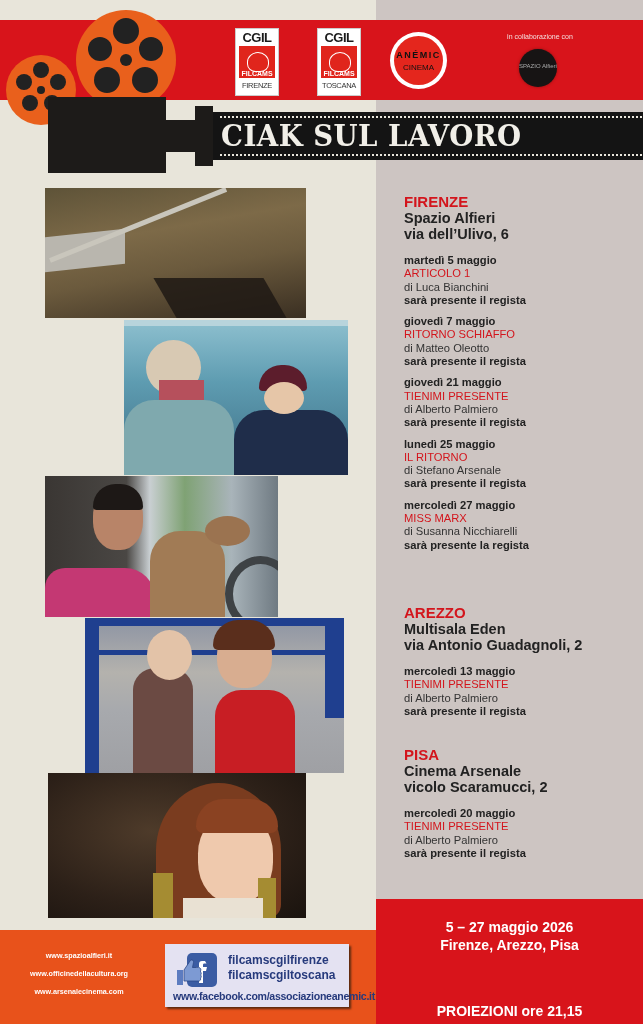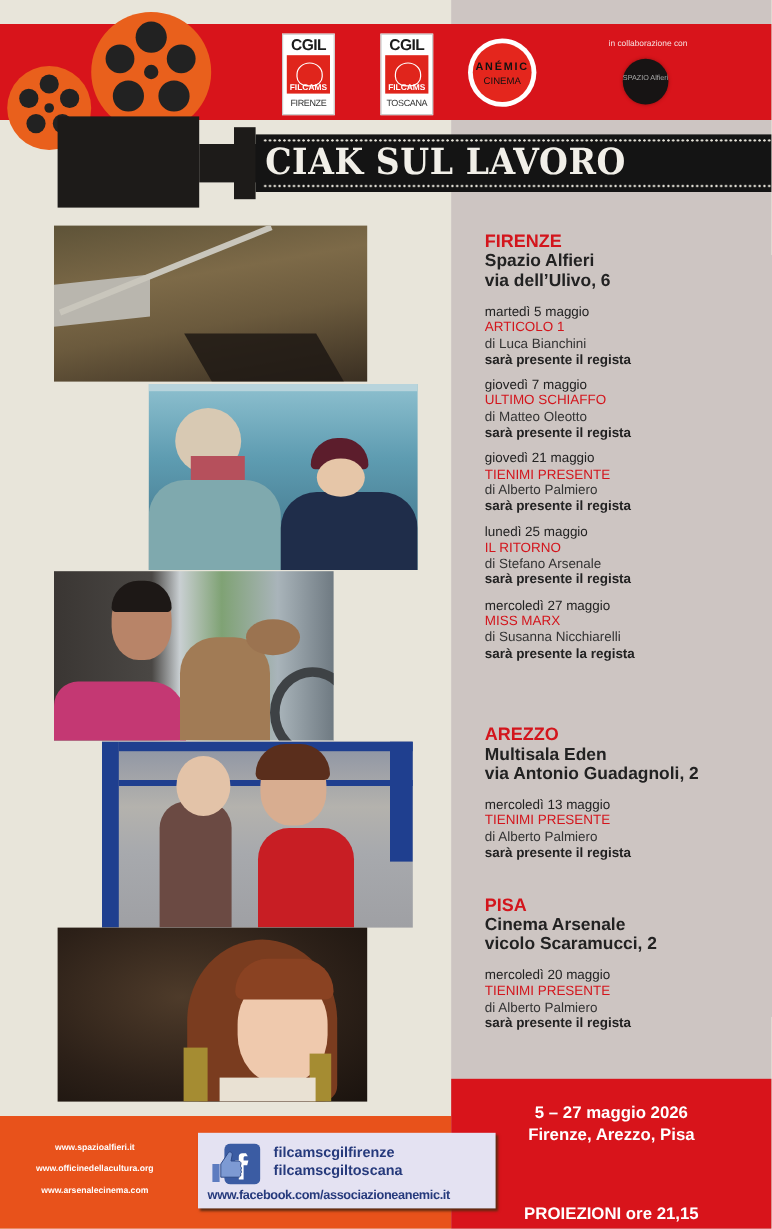--- a/index.html
+++ b/index.html
@@ -32,29 +32,29 @@
   .collab{left:490px;top:33px;width:100px;text-align:center;color:#f5dede;font-size:7px;}
   .spazio{left:519px;top:49px;width:38px;height:38px;border-radius:50%;background:#171414;box-shadow:0 0 3px #8a1010;}
   .spazio span{position:absolute;left:0;top:14px;width:38px;text-align:center;color:#aaa;font-size:6px;}
   
   .photo{overflow:hidden;}
   
   .info{left:404px;color:#1e1e1e;}
   .city-name{color:#d3151c;font-weight:bold;font-size:15px;line-height:16px;}
   .venue{font-weight:bold;font-size:14.5px;line-height:16px;color:#222;}
   .event{margin-top:8px;font-size:11.2px;line-height:13.3px;}
-  .event .date{font-weight:normal;color:#222;}
+  .event .date{font-weight:bold;color:#222;}
   .event .film{font-weight:normal;color:#d3151c;}
   .event .dir{color:#333;}
   .event .note{font-weight:bold;color:#222;}
   
   .orange{left:0;top:930px;width:376px;height:94px;background:#e8521b;}
   .red-right{left:376px;top:899px;width:267px;height:125px;background:#d8141b;}
   .links{left:10px;top:947px;width:138px;text-align:center;color:#fff;font-weight:bold;font-size:7.2px;line-height:18px;}
-  .fbbox{left:165px;top:944px;width:248px;height:63px;background:#e4e2f2;box-shadow:2px 2px 2px #5a2a10;}
+  .fbbox{left:165px;top:944px;width:184px;height:63px;background:#e4e2f2;box-shadow:2px 2px 2px #5a2a10;}
   .fbicon{left:10px;top:9px;width:42px;height:34px;}
   .fbbox .h{position:absolute;left:63px;font-weight:bold;font-size:12px;color:#263a7c;}
   .fbbox .url{position:absolute;left:8px;top:46px;font-size:10.6px;color:#263a7c;font-weight:bold;letter-spacing:-0.3px;}
   .promo{left:376px;width:267px;text-align:center;color:#fff;font-weight:bold;font-size:14px;line-height:17px;}
 </style>
 </head>
 <body>
 
 <div class="abs bg-right"></div>
 <div class="abs red-band"></div>
@@ -159,21 +159,21 @@
   <div class="venue">via dell’Ulivo, 6</div>
   <div style="height:4px"></div>
   <div class="event">
     <div class="date">martedì 5 maggio</div>
     <div class="film">ARTICOLO 1</div>
     <div class="dir">di Luca Bianchini</div>
     <div class="note">sarà presente il regista</div>
   </div>
   <div class="event">
     <div class="date">giovedì 7 maggio</div>
-    <div class="film">ULTIMO SCHIAFFO</div>
+    <div class="film">RITORNO SCHIAFFO</div>
     <div class="dir">di Matteo Oleotto</div>
     <div class="note">sarà presente il regista</div>
   </div>
   <div class="event">
     <div class="date">giovedì 21 maggio</div>
     <div class="film">TIENIMI PRESENTE</div>
     <div class="dir">di Alberto Palmiero</div>
     <div class="note">sarà presente il regista</div>
   </div>
   <div class="event">

